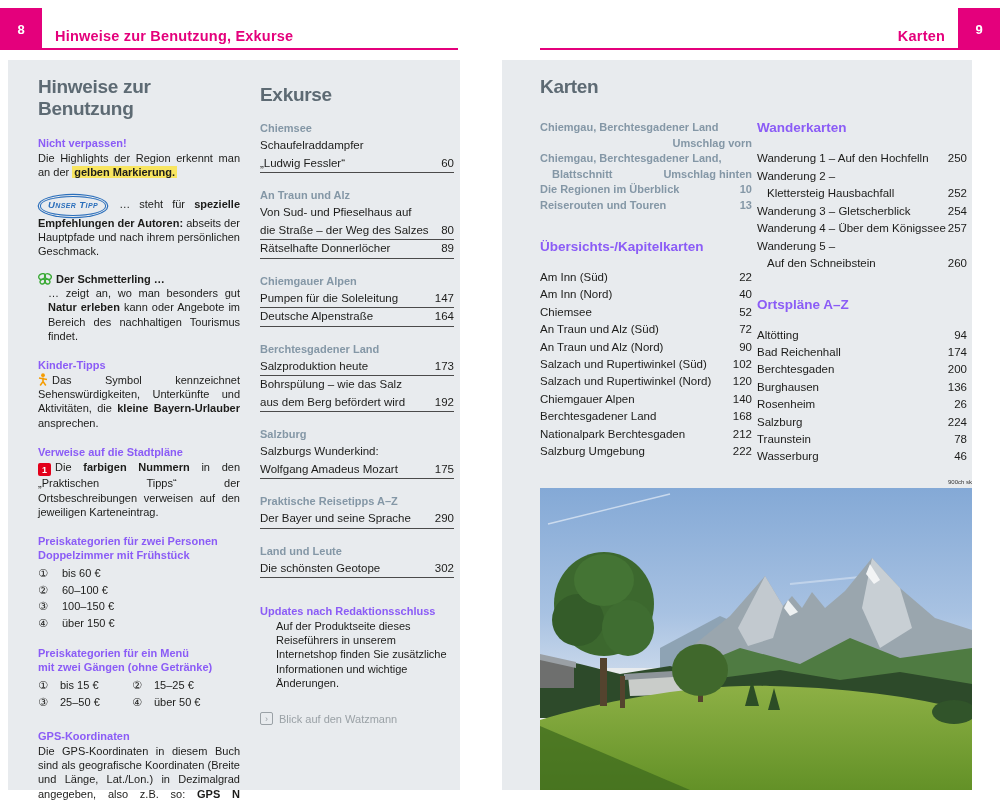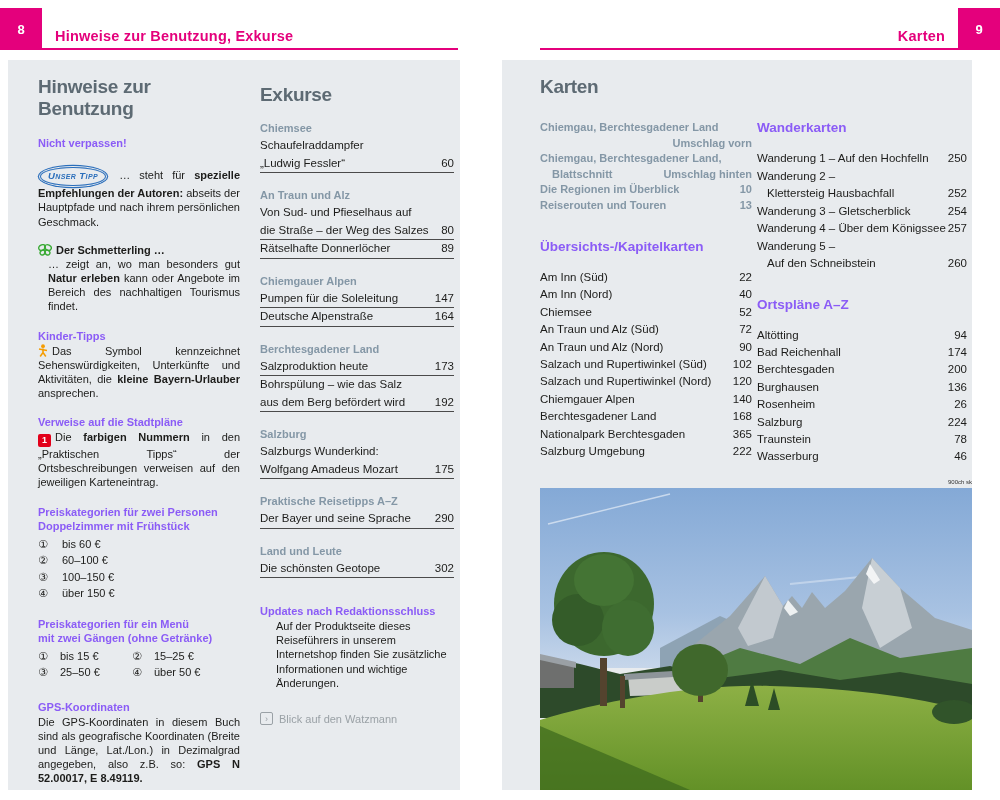--- a/index.html
+++ b/index.html
@@ -77,20 +77,21 @@
 </div>
 <div class="abs hdr-rule" style="left:540px;top:48px;width:418px;"></div>
 
 <div class="abs panel" style="left:8px;top:60px;width:452px;height:730px;">
 
   <div class="abs" style="left:30px;top:16px;width:202px;">
     <div class="big-title">Hinweise zur Benutzung</div>
 
     <div class="section">
       <div class="sec-h">Nicht verpassen!</div>
+      <p class="body-p"><span>Die Highlights der Region erkennt man an der </span><span class="b hl">gelben Markierung.</span></p>
     </div>
 
     <div class="section">
       <p class="body-p"><span class="tipp-badge">Unser Tipp</span><span> … steht für </span><span class="b">spezielle Empfehlungen der Autoren:</span><span> abseits der Hauptpfade und nach ihrem persönlichen Geschmack.</span></p>
     </div>
 
     <div class="section">
       <div style="font-size:11px;font-weight:bold;">
         <svg class="inline-ico" width="14" height="12" viewBox="0 0 14 12">
           <ellipse cx="4" cy="3.5" rx="3.4" ry="2.6" fill="none" stroke="#3aaa35" stroke-width="1.4" transform="rotate(-25 4 3.5)"></ellipse>
@@ -340,21 +341,21 @@
         <div class="map-row">
           <span>Chiemgauer Alpen</span>
           <span>140</span>
         </div>
         <div class="map-row">
           <span>Berchtesgadener Land</span>
           <span>168</span>
         </div>
         <div class="map-row">
           <span>Nationalpark Berchtesgaden</span>
-          <span>365</span>
+          <span>212</span>
         </div>
         <div class="map-row">
           <span>Salzburg Umgebung</span>
           <span>222</span>
         </div>
       </div>
   </div>
 
   <div class="abs" style="left:255px;top:60px;width:210px;">
     <div class="sec-h mid">Wanderkarten</div>

